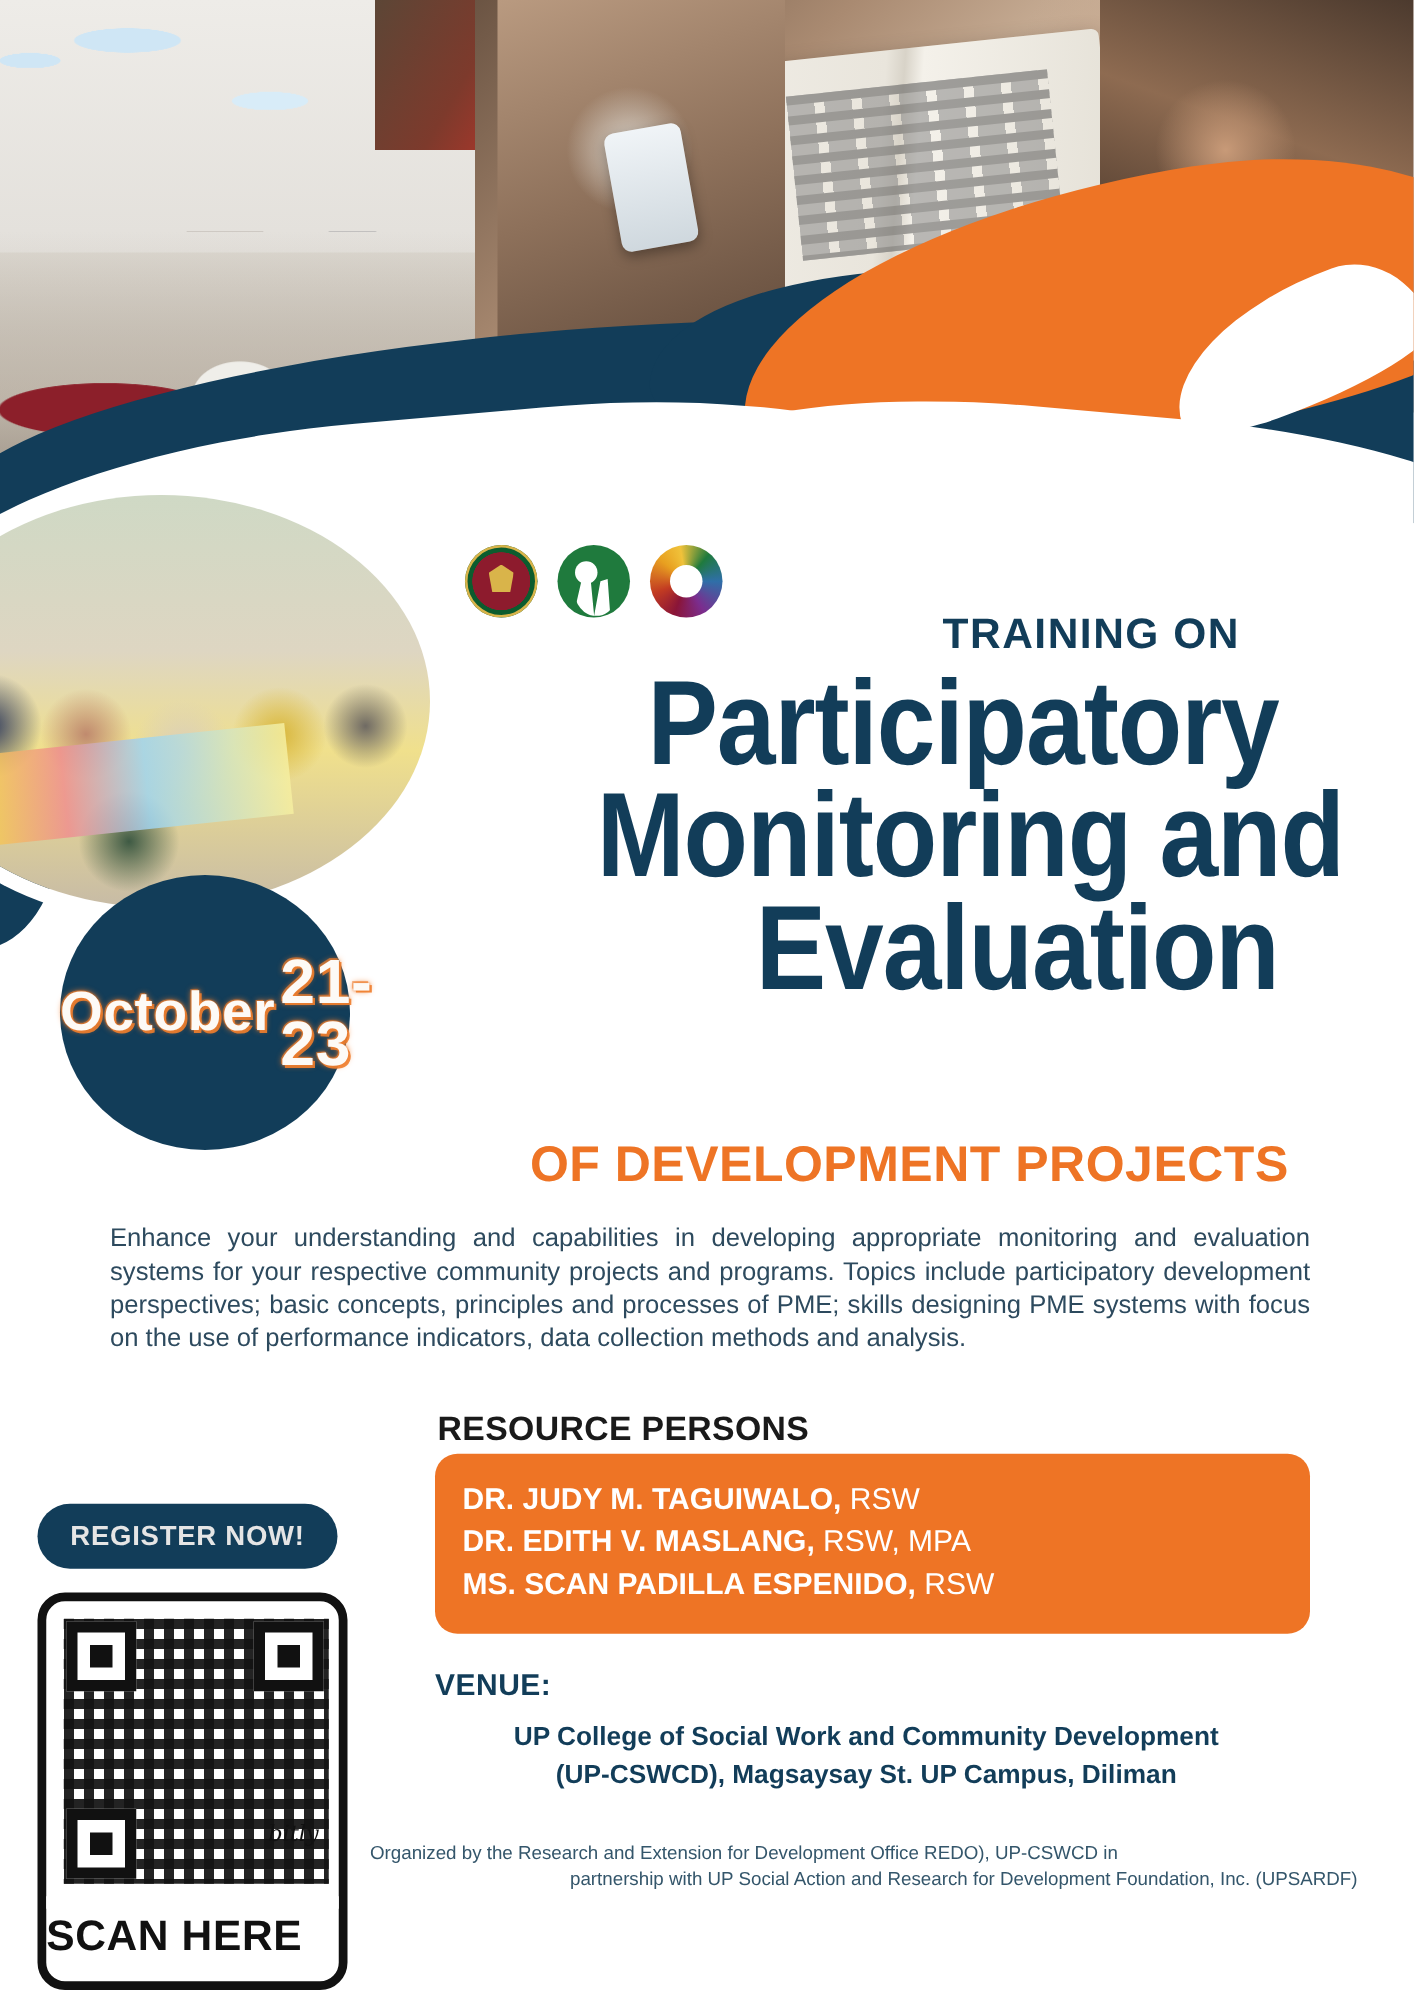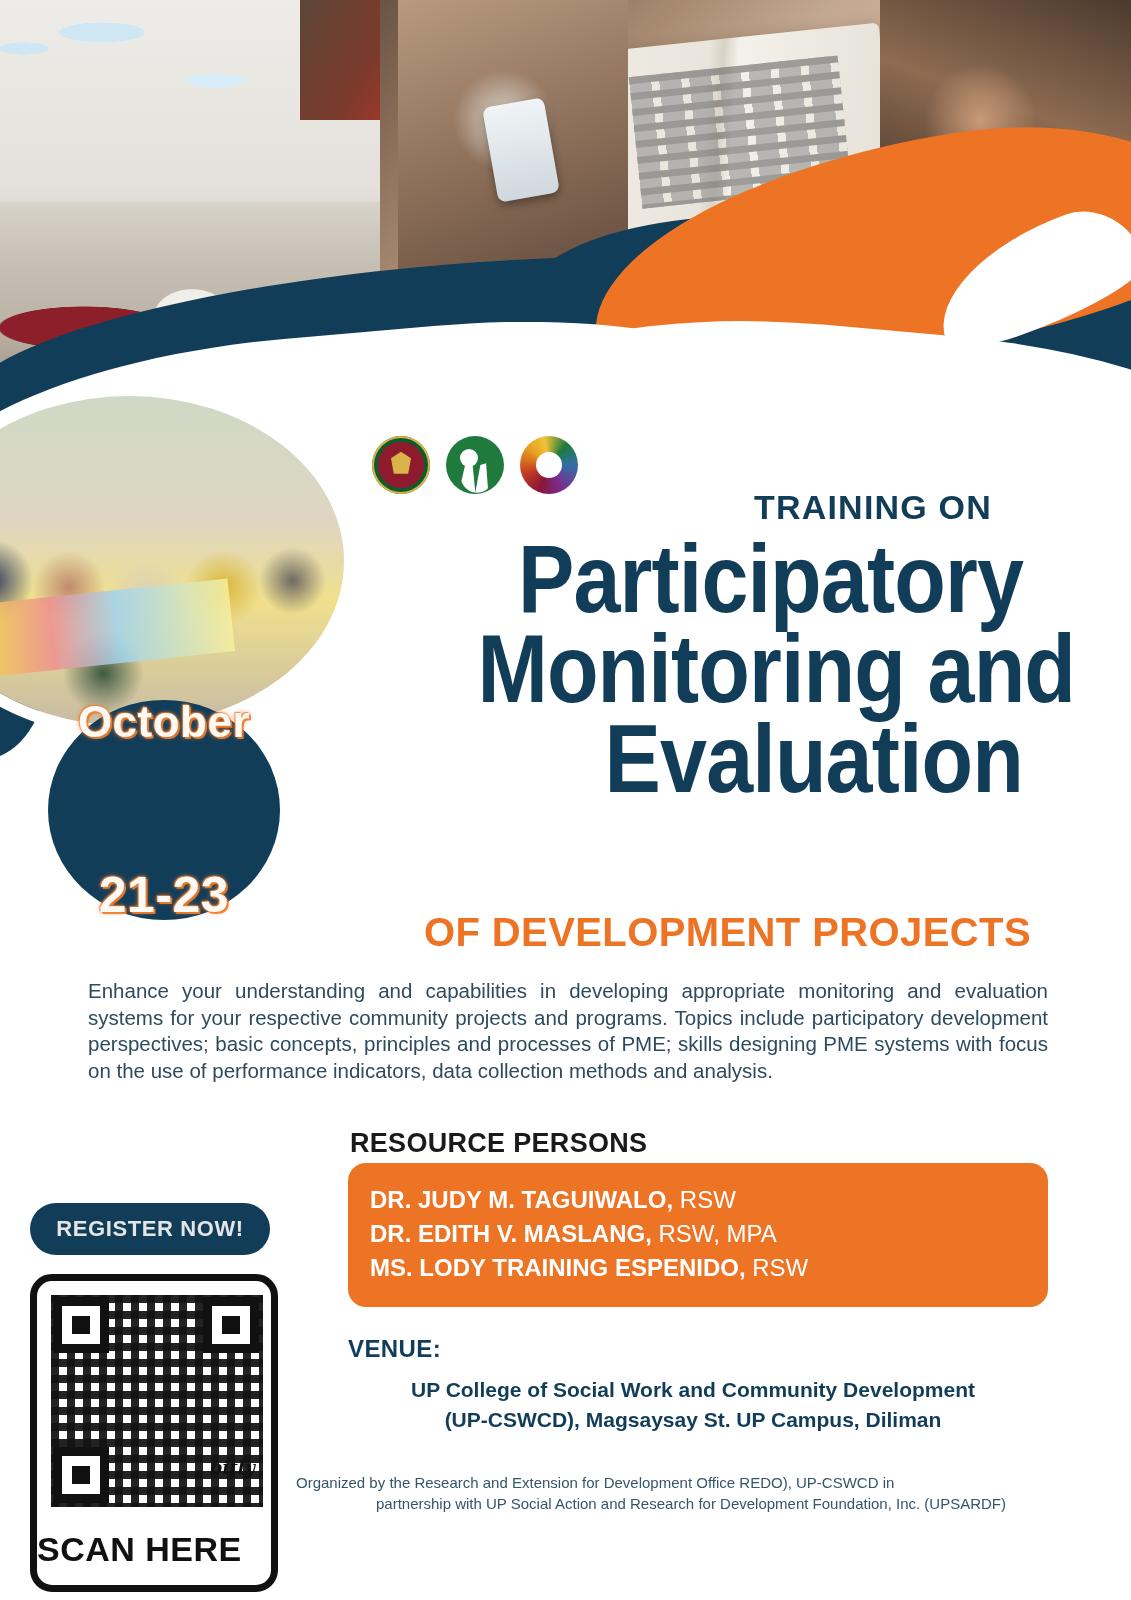--- a/index.html
+++ b/index.html
@@ -196,22 +196,22 @@
     border-radius:50% / 40%;
     transform:rotate(10deg);
   }
 
   
   .date-circle{
     position:absolute; left:48px; top:700px;
     width:232px; height:220px;
     background:var(--navy);
     border-radius:50%;
-    display:flex; flex-direction:column;
-    align-items:center; justify-content:space-between;
+    display:flex; flex-direction:row;
+    align-items:center; justify-content:flex-start;
     gap:4px;
   }
   .date-circle .dl{
     color:#fdfaf6;
     font-weight:700;
     font-size:44px;
     line-height:1;
     letter-spacing:.5px;
     text-shadow:
       0 0 2px #ef7e2e, 0 0 5px #ef7e2e,
@@ -341,21 +341,21 @@
 
   
   .footer{
     position:absolute; left:296px; top:1472px;
     width:790px;
     color:#34566b;
     font-size:15px;
     line-height:1.42;
     text-align:justify;
   }
-  .footer .l2{ text-align:center; }
+  .footer .l2{ text-align:right; }
 
   
   .register-btn{
     position:absolute; left:30px; top:1203px;
     width:240px; height:52px;
     background:var(--navy);
     border-radius:26px;
     display:flex; align-items:center; justify-content:center;
     color:#e5e5e5;
     font-weight:700; font-size:22px;
@@ -387,21 +387,21 @@
   .qr-finder i{
     position:absolute; left:10px; top:10px;
     width:18px; height:18px; background:#111; display:block;
   }
   .qr-f-tl{ left:16px; top:16px; }
   .qr-f-tr{ left:166px; top:16px; }
   .qr-f-bl{ left:16px; top:166px; }
   .qr-bitly{
     position:absolute; right:16px; top:176px;
     font-family:"DejaVu Serif", serif;
-    font-style:italic; font-weight:700;
+    font-style:italic; font-weight:400;
     font-size:18px; color:#111;text-align:right;
   }
   .qr-scan{
     position:absolute; left:0; right:0; bottom:16px;
     font-weight:700; font-size:34px; color:#111;
     letter-spacing:.5px;
   }
   .qr-notch{
     position:absolute; height:10px; background:#fff;
   }
@@ -465,21 +465,21 @@
 
   <div class="rp-title">RESOURCE PERSONS</div>
   <div class="rp-card">
     <div class="rp-line">
       <b>DR. JUDY M. TAGUIWALO,</b><span class="cred"> RSW</span>
     </div>
     <div class="rp-line">
       <b>DR. EDITH V. MASLANG,</b><span class="cred"> RSW, MPA</span>
     </div>
     <div class="rp-line">
-      <b>MS. LODY TRAINING ESPENIDO,</b><span class="cred"> RSW</span>
+      <b>MS. SCAN PADILLA ESPENIDO,</b><span class="cred"> RSW</span>
     </div>
   </div>
 
   <div class="venue-label">VENUE:</div>
   <div class="venue-lines">
     <div>UP College of Social Work and Community Development</div>
     <div>(UP-CSWCD), Magsaysay St. UP Campus, Diliman</div>
   </div>
 
   <div class="footer">

